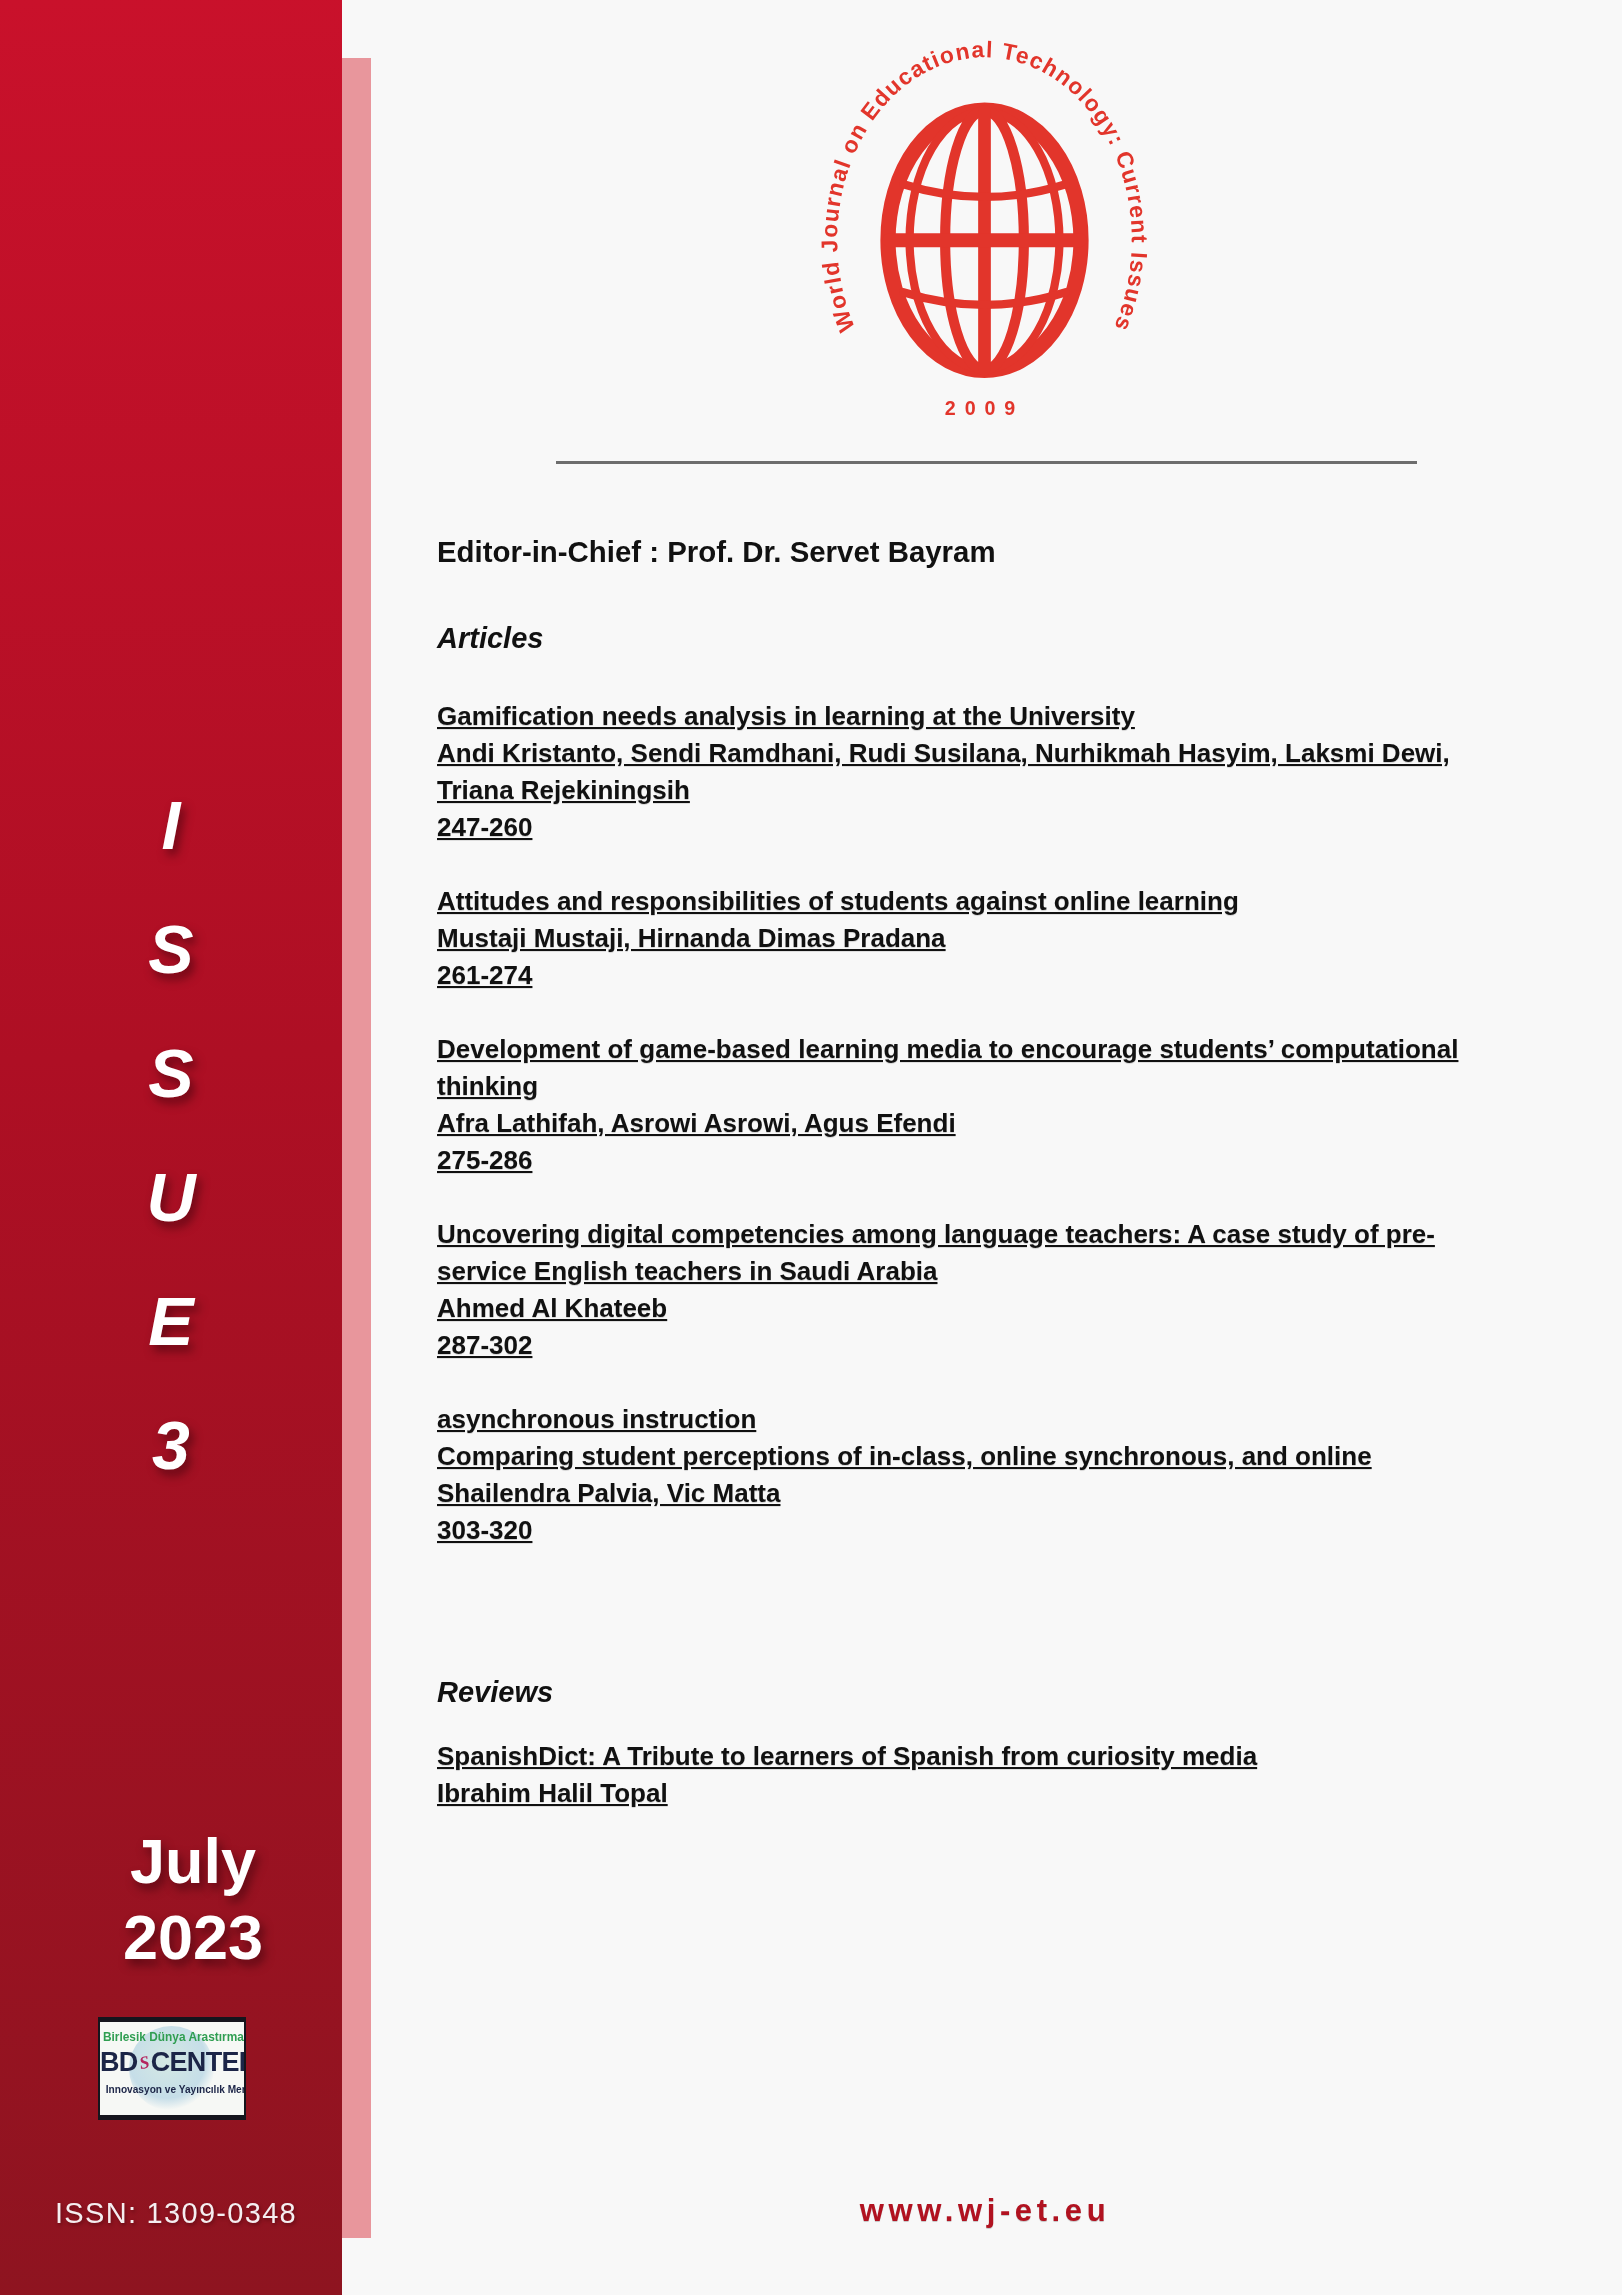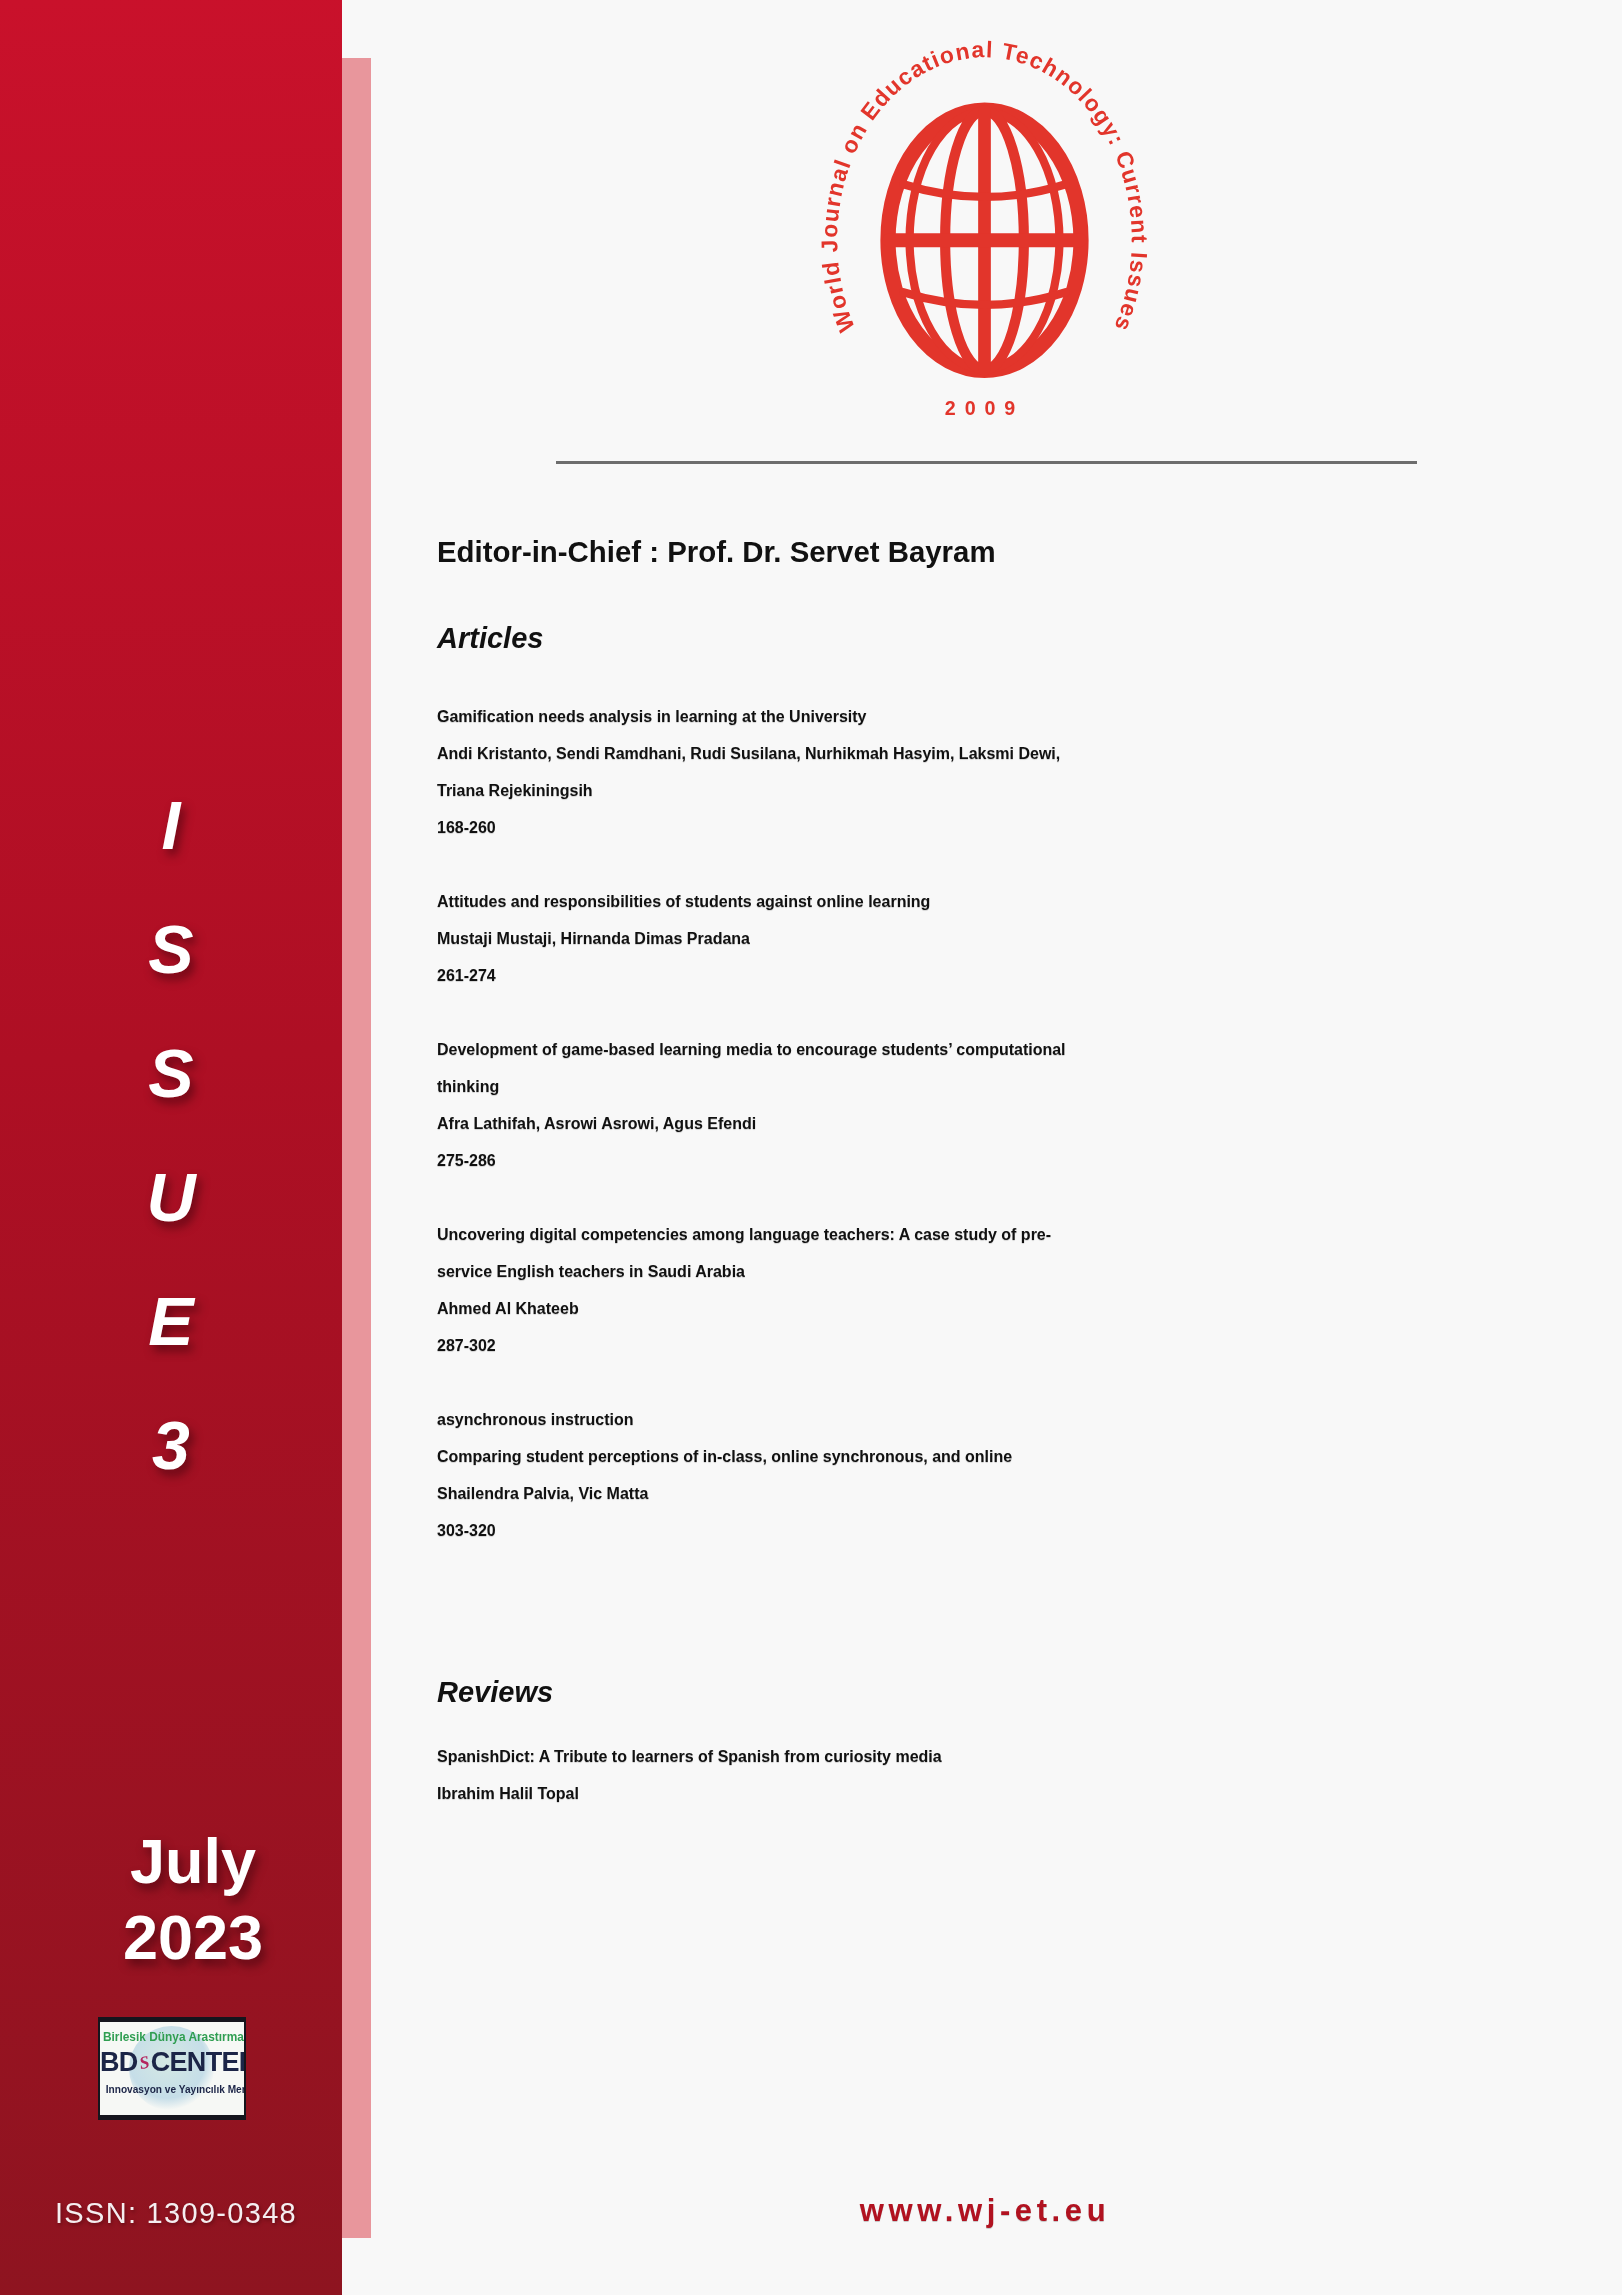--- a/index.html
+++ b/index.html
@@ -77,22 +77,23 @@
   .divider{position:absolute;left:556px;top:461px;width:861px;height:2.6px;background:#6d6d6d;}
   
   .editor-line{position:absolute;left:437px;top:535px;font-size:29.4px;font-weight:bold;white-space:nowrap;}
   .section-heading{font-size:29px;font-weight:bold;font-style:italic;white-space:nowrap;}
   .articles-heading{position:absolute;left:437px;top:622px;}
   .reviews-heading{position:absolute;left:437px;top:1662px;margin-top:14px;}
   .articles-list{position:absolute;left:437px;top:698px;width:1152px;}
   .reviews-list{position:absolute;left:437px;top:1738px;width:1152px;}
   .article-item{margin-bottom:37px;}
   .article-item div{
-    font-size:16px;font-weight:bold;line-height:37px;white-space:nowrap;
+    font-size:26px;font-weight:bold;line-height:37px;white-space:nowrap;
     text-shadow:0 0.7px 0.7px rgba(0,0,0,.15);
+    text-decoration:underline;
   }
   .website{
     position:absolute;left:432px;top:2193px;width:1106px;text-align:center;
     font-size:31px;font-weight:bold;letter-spacing:4.6px;color:var(--link-red,#b11220);
     text-shadow:0 0.7px 0.7px rgba(0,0,0,.2);cursor:pointer;
   }
 </style>
 </head>
 <body>
 
@@ -145,21 +146,21 @@
   <div class="divider"></div>
 
   <div class="editor-line">Editor-in-Chief : Prof. Dr. Servet Bayram</div>
 
   <div class="section-heading articles-heading">Articles</div>
   <div class="articles-list" id="articles-list">
       <div class="article-item">
         <div>Gamification needs analysis in learning at the University</div>
         <div>Andi Kristanto, Sendi Ramdhani, Rudi Susilana, Nurhikmah Hasyim, Laksmi Dewi,</div>
         <div>Triana Rejekiningsih</div>
-        <div>168-260</div>
+        <div>247-260</div>
       </div>
       <div class="article-item">
         <div>Attitudes and responsibilities of students against online learning</div>
         <div>Mustaji Mustaji, Hirnanda Dimas Pradana</div>
         <div>261-274</div>
       </div>
       <div class="article-item">
         <div>Development of game-based learning media to encourage students’ computational</div>
         <div>thinking</div>
         <div>Afra Lathifah, Asrowi Asrowi, Agus Efendi</div>

